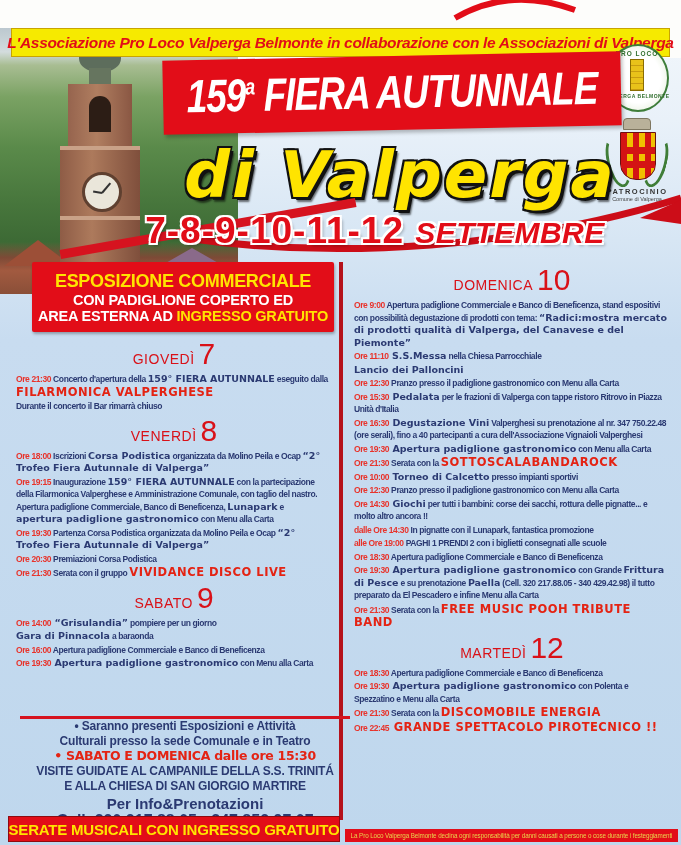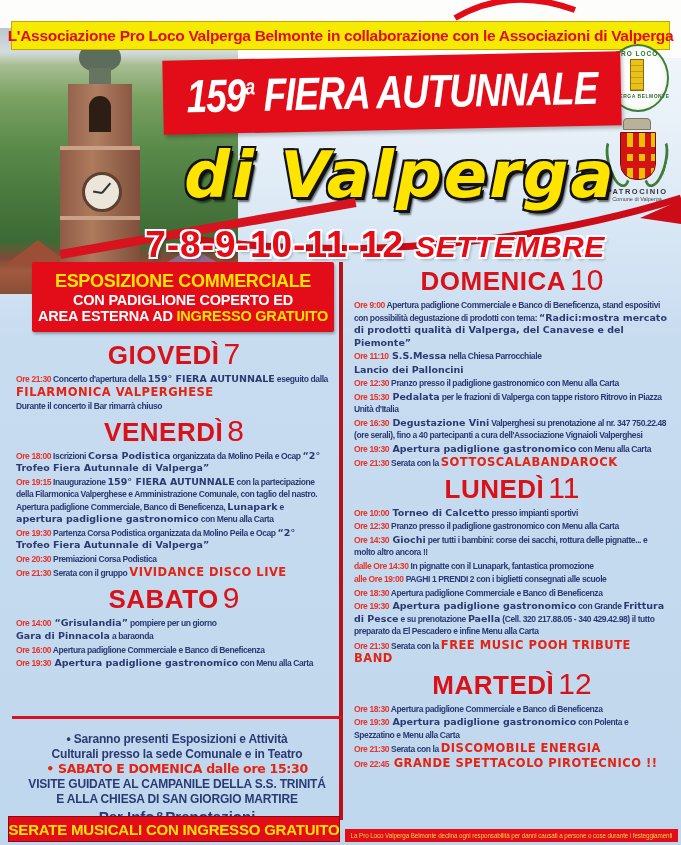--- a/index.html
+++ b/index.html
@@ -1,40 +1,40 @@
 <!DOCTYPE html>
 <html><head>
 <meta charset="utf-8">
 <style>
   html,body{margin:0;padding:0;}
   body{font-family:"Liberation Sans",sans-serif;background:#888;}
   #poster{position:relative;width:681px;height:845px;margin:0 auto;overflow:hidden;
     background:linear-gradient(180deg,#f4f8fc 0px,#e9f1f9 120px,#d7e6f4 240px,#c8dcf0 340px,#bfd7ed 845px);}
   
   .white-top{position:absolute;left:0;top:0;width:681px;height:58px;background:#fdfdfb;}
-  .top-banner{position:absolute;left:11px;top:21px;width:657px;height:27px;background:#f6ea00;
+  .top-banner{position:absolute;left:11px;top:28px;width:657px;height:27px;background:#f6ea00;
     border:1px solid #c8a400;display:flex;align-items:center;justify-content:center;
-    color:#e20d18;font-weight:700;font-size:15.5px;letter-spacing:-0.3px;white-space:nowrap;}
+    color:#e20d18;font-weight:700;font-size:15.5px;letter-spacing:-0.3px;white-space:nowrap;font-style:italic;}
   .organizza{position:absolute;left:200px;top:56px;width:280px;text-align:center;color:#111;
     font-weight:700;font-size:15px;text-shadow:0 0 2px #fff,1px 1px 0 #fff,-1px -1px 0 #fff;}
   .title-banner{position:absolute;left:163px;top:56px;width:458px;height:74px;background:#e20d18;
     transform:rotate(-1.2deg);box-shadow:2px 3px 4px rgba(0,0,0,.25);
     display:flex;align-items:center;justify-content:center;}
   .title-inner{display:inline-block;transform:scaleY(1.25);color:#fff;font-weight:700;
     font-style:italic;font-size:37px;letter-spacing:-1px;white-space:nowrap;}
   .title-inner sup{font-size:18px;}
   .subtitle{position:absolute;left:150px;top:126px;width:500px;text-align:center;
     color:#ffe400;font-weight:700;font-style:italic;font-size:64px;letter-spacing:2px;
     font-family:"DejaVu Sans",sans-serif;
     text-shadow:3px 3px 0 #111,-2px -2px 0 #111,2px -2px 0 #111,-2px 2px 0 #111,4px 5px 2px rgba(0,0,0,.55);margin-top:12px;}
   .swoosh-top{position:absolute;left:0;top:0;width:681px;height:60px;pointer-events:none;}
   .swoosh-mid{position:absolute;left:0;top:190px;width:681px;height:70px;pointer-events:none;}
   .date-band{position:absolute;left:58px;top:224px;width:300px;height:9px;background:#d6131f;
     transform:rotate(-10deg);}
-  .dates{position:absolute;left:80px;top:224px;width:590px;text-align:center;white-space:nowrap;
+  .dates{position:absolute;left:80px;top:210px;width:590px;text-align:center;white-space:nowrap;
     color:#e20d18;font-weight:700;
     text-shadow:2px 2px 0 #fff,-2px -2px 0 #fff,2px -2px 0 #fff,-2px 2px 0 #fff,3px 3px 3px rgba(0,0,0,.25);}
   .dates .nums{font-size:37px;letter-spacing:1px;}
   .dates .month{font-size:30px;font-style:italic;letter-spacing:0.5px;}
   
   .photo{position:absolute;left:0;top:28px;width:238px;height:266px;overflow:hidden;
     background:linear-gradient(180deg,#bcc8cf 0%,#d3dcdd 9%,#a8bd92 14%,#7aa263 26%,#5a8a4a 45%,#47763c 66%,#3d6a35 80%,#55794a 100%);}
   .roofline{position:absolute;left:0;bottom:0;width:238px;height:52px;
     background:linear-gradient(180deg,rgba(0,0,0,0) 0%,#7d4a36 30%,#a25a40 55%,#8a4f38 100%);}
   .roof{position:absolute;width:0;height:0;border-left:34px solid transparent;border-right:34px solid transparent;}
@@ -85,31 +85,31 @@
     box-shadow:1px 2px 3px rgba(0,0,0,.3);}
   .expo .l1{color:#ffe400;font-weight:700;font-size:18px;letter-spacing:-0.3px;}
   .expo .l2,.expo .l3{color:#fff;font-weight:700;font-size:14.5px;letter-spacing:-0.2px;}
   .expo .gl{color:#ffe400;}
   
   .divider{position:absolute;left:339px;top:262px;width:4px;height:558px;background:#b5121b;}
   .col{position:absolute;width:332px;}
   .col-left{left:8px;top:336px;}
   .col-right{left:346px;top:262px;}
   .day-header{text-align:center;color:#d91118;margin:1px 0 2px;}
-  .day-name{font-weight:700;font-size:26px;letter-spacing:0.5px;}
+  .day-name{font-weight:400;font-size:14px;letter-spacing:0.5px;}
   .day-num{font-weight:400;font-size:30px;margin-left:4px;}
   .event{margin:1px 8px;color:#2b3a72;font-weight:700;font-size:8.5px;line-height:12.5px;
     letter-spacing:-0.4px;}
   .seg-time{color:#e8332b;}
   .seg-n{color:#2b3a72;}
   .seg-c{color:#2b3a72;font-family:"DejaVu Sans",sans-serif;font-size:9.5px;letter-spacing:0;}
   .seg-hl{color:#e42313;font-family:"DejaVu Sans",sans-serif;font-size:11.5px;letter-spacing:0.5px;}
   
-  .notes{position:absolute;left:12px;top:716px;width:330px;border-top:3px solid #d6131f;
-    text-align:center;padding-top:13px;}
+  .notes{position:absolute;left:20px;top:716px;width:330px;border-top:3px solid #d6131f;
+    text-align:center;padding-top:0;}
   .note-blue{color:#2b3a72;font-weight:700;font-size:12px;line-height:14.5px;letter-spacing:-0.2px;}
   .note-red{color:#e42313;font-weight:700;font-size:12.5px;line-height:16px;
     font-family:"DejaVu Sans",sans-serif;letter-spacing:-0.3px;}
   .note-info{color:#2b3a72;font-weight:700;font-size:15px;margin-top:2px;}
   .note-phone{color:#2b3a72;font-weight:700;font-size:16px;}
   .serate{position:absolute;left:8px;top:816px;width:330px;height:24px;background:#e20d18;
     border:1px solid #8f0a10;display:flex;align-items:center;justify-content:center;
     color:#ffe400;font-weight:700;font-size:15px;letter-spacing:-0.2px;white-space:nowrap;}
   .disclaimer{position:absolute;left:345px;top:829px;width:333px;height:13px;background:#e20d18;
     color:#e9d44c;font-size:6.3px;display:flex;align-items:center;justify-content:center;
@@ -226,21 +226,20 @@
         <p class="event"><span class="seg-time">Ore 9:00</span><span class="seg-n"> Apertura padiglione Commerciale e Banco di Beneficenza, stand espositivi con possibilità degustazione di prodotti con tema: </span><span class="seg-c">“Radici:mostra mercato di prodotti qualità di Valperga, del Canavese e del Piemonte”</span></p>
         <p class="event"><span class="seg-time">Ore 11:10</span><span class="seg-c"> S.S.Messa</span><span class="seg-n"> nella Chiesa Parrocchiale</span></p>
         <p class="event"><span class="seg-c">Lancio dei Palloncini</span></p>
         <p class="event"><span class="seg-time">Ore 12:30</span><span class="seg-n"> Pranzo presso il padiglione gastronomico con Menu alla Carta</span></p>
         <p class="event"><span class="seg-time">Ore 15:30</span><span class="seg-c"> Pedalata</span><span class="seg-n"> per le frazioni di Valperga con tappe ristoro Ritrovo in Piazza Unità d'Italia</span></p>
         <p class="event"><span class="seg-time">Ore 16:30</span><span class="seg-c"> Degustazione Vini</span><span class="seg-n"> Valperghesi su prenotazione al nr. 347 750.22.48 (ore serali), fino a 40 partecipanti a cura dell'Associazione Vignaioli Valperghesi</span></p>
         <p class="event"><span class="seg-time">Ore 19:30</span><span class="seg-c"> Apertura padiglione gastronomico</span><span class="seg-n"> con Menu alla Carta</span></p>
         <p class="event"><span class="seg-time">Ore 21:30</span><span class="seg-n"> Serata con la </span><span class="seg-hl">SOTTOSCALABANDAROCK</span></p>
       </section>
     <section>
-        <div class="day-header"><span class="day-name">LUNEDÌ</span><span class="day-num">11</span></div>
         <p class="event"><span class="seg-time">Ore 10:00</span><span class="seg-c"> Torneo di Calcetto</span><span class="seg-n"> presso impianti sportivi</span></p>
         <p class="event"><span class="seg-time">Ore 12:30</span><span class="seg-n"> Pranzo presso il padiglione gastronomico con Menu alla Carta</span></p>
         <p class="event"><span class="seg-time">Ore 14:30</span><span class="seg-c"> Giochi</span><span class="seg-n"> per tutti i bambini: corse dei sacchi, rottura delle pignatte... e molto altro ancora !!</span></p>
         <p class="event"><span class="seg-time">dalle Ore 14:30</span><span class="seg-n"> In pignatte con il Lunapark, fantastica promozione</span></p>
         <p class="event"><span class="seg-time">alle Ore 19:00</span><span class="seg-n"> PAGHI 1 PRENDI 2 con i biglietti consegnati alle scuole</span></p>
         <p class="event"><span class="seg-time">Ore 18:30</span><span class="seg-n"> Apertura padiglione Commerciale e Banco di Beneficenza</span></p>
         <p class="event"><span class="seg-time">Ore 19:30</span><span class="seg-c"> Apertura padiglione gastronomico</span><span class="seg-n"> con Grande </span><span class="seg-c">Frittura di Pesce</span><span class="seg-n"> e su prenotazione </span><span class="seg-c">Paella</span><span class="seg-n"> (Cell. 320 217.88.05 - 340 429.42.98) il tutto preparato da El Pescadero e infine Menu alla Carta</span></p>
         <p class="event"><span class="seg-time">Ore 21:30</span><span class="seg-n"> Serata con la </span><span class="seg-hl">FREE MUSIC POOH TRIBUTE BAND</span></p>
       </section>
     <section>

